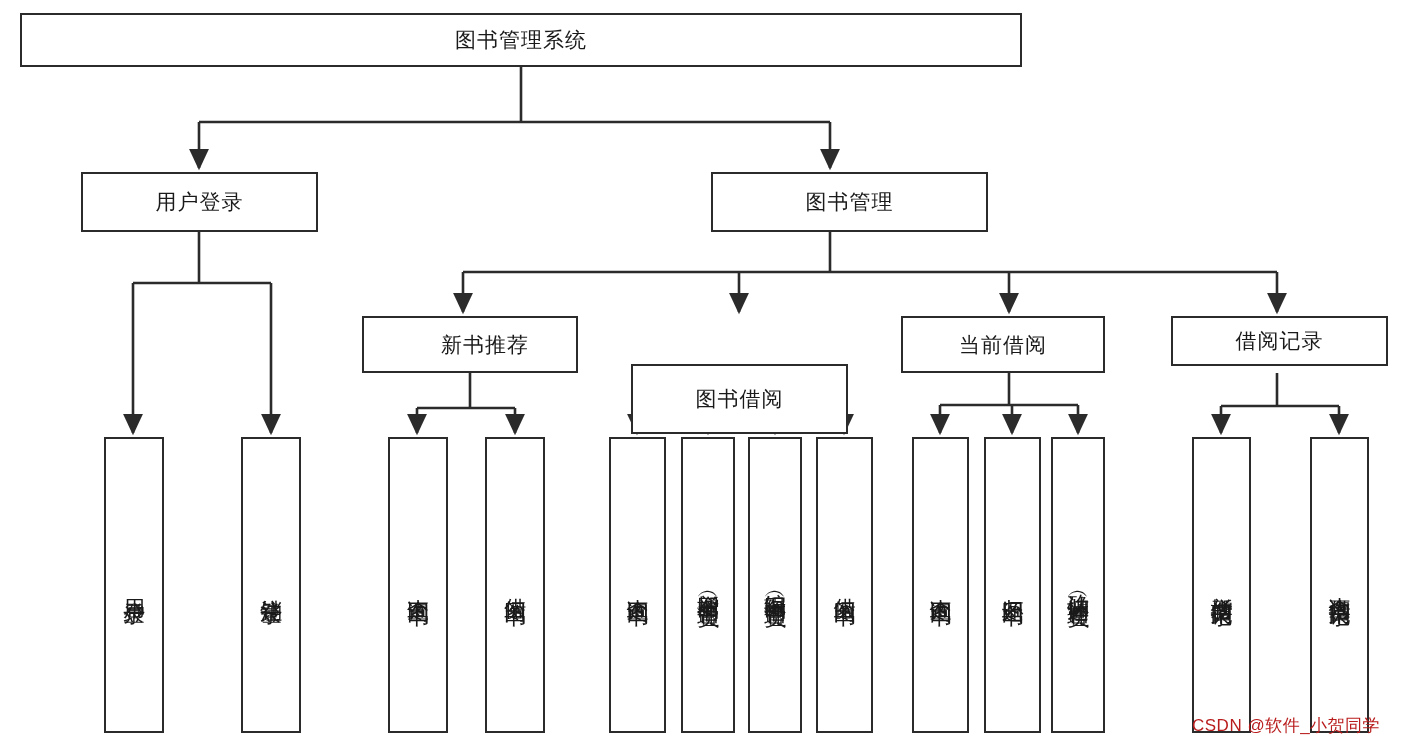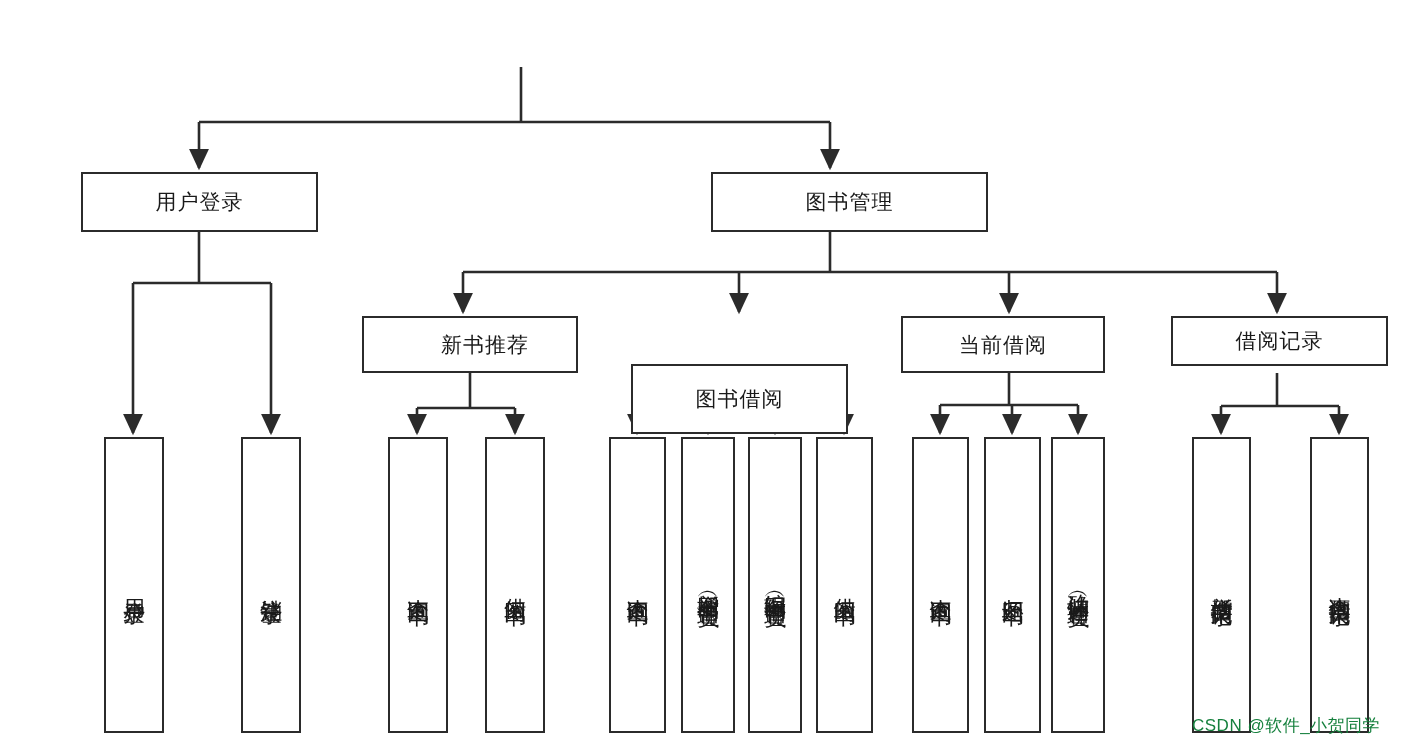--- a/index.html
+++ b/index.html
@@ -54,21 +54,21 @@
     top: 0;
     width: 1405px;
     height: 747px;
     pointer-events: none;
   }
   .watermark {
     position: absolute;
     left: 1192px;
     top: 714px;
     font-size: 17px;
-    color: #15803d;
+    color: #b91c1c;
     letter-spacing: 0.5px;
     white-space: nowrap;
   }
 </style>
 </head>
 <body>
 
 <div id="canvas">
 
   <svg class="wires" viewBox="0 0 1405 747" xmlns="http://www.w3.org/2000/svg">
@@ -117,20 +117,23 @@
       <path d="M1012,405 L1012,433" marker-end="url(#arrowhead)"></path>
       <path d="M1078,405 L1078,433" marker-end="url(#arrowhead)"></path>
 
       <path d="M1277,373 L1277,406"></path>
       <path d="M1221,406 L1339,406"></path>
       <path d="M1221,406 L1221,433" marker-end="url(#arrowhead)"></path>
       <path d="M1339,406 L1339,433" marker-end="url(#arrowhead)"></path>
     </g>
   </svg>
 
+  <div class="node horiz" id="node-root" style="left: 20px; top: 13px; width: 1002px; height: 54px;">
+    <span>图书管理系统</span>
+  </div>
 
   <div class="node horiz" id="node-l2-0" style="left: 81px; top: 172px; width: 237px; height: 60px;">
     <span>用户登录</span>
   </div>
   <div class="node horiz" id="node-l2-1" style="left: 711px; top: 172px; width: 277px; height: 60px; font-family: Liberation Serif, serif;">
     <span>图书管理</span>
   </div>
 
   <div class="node horiz" id="node-l3-0" style="left: 362px; top: 316px; width: 216px; height: 57px; padding-left: 30px;">
     <span>新书推荐</span>

